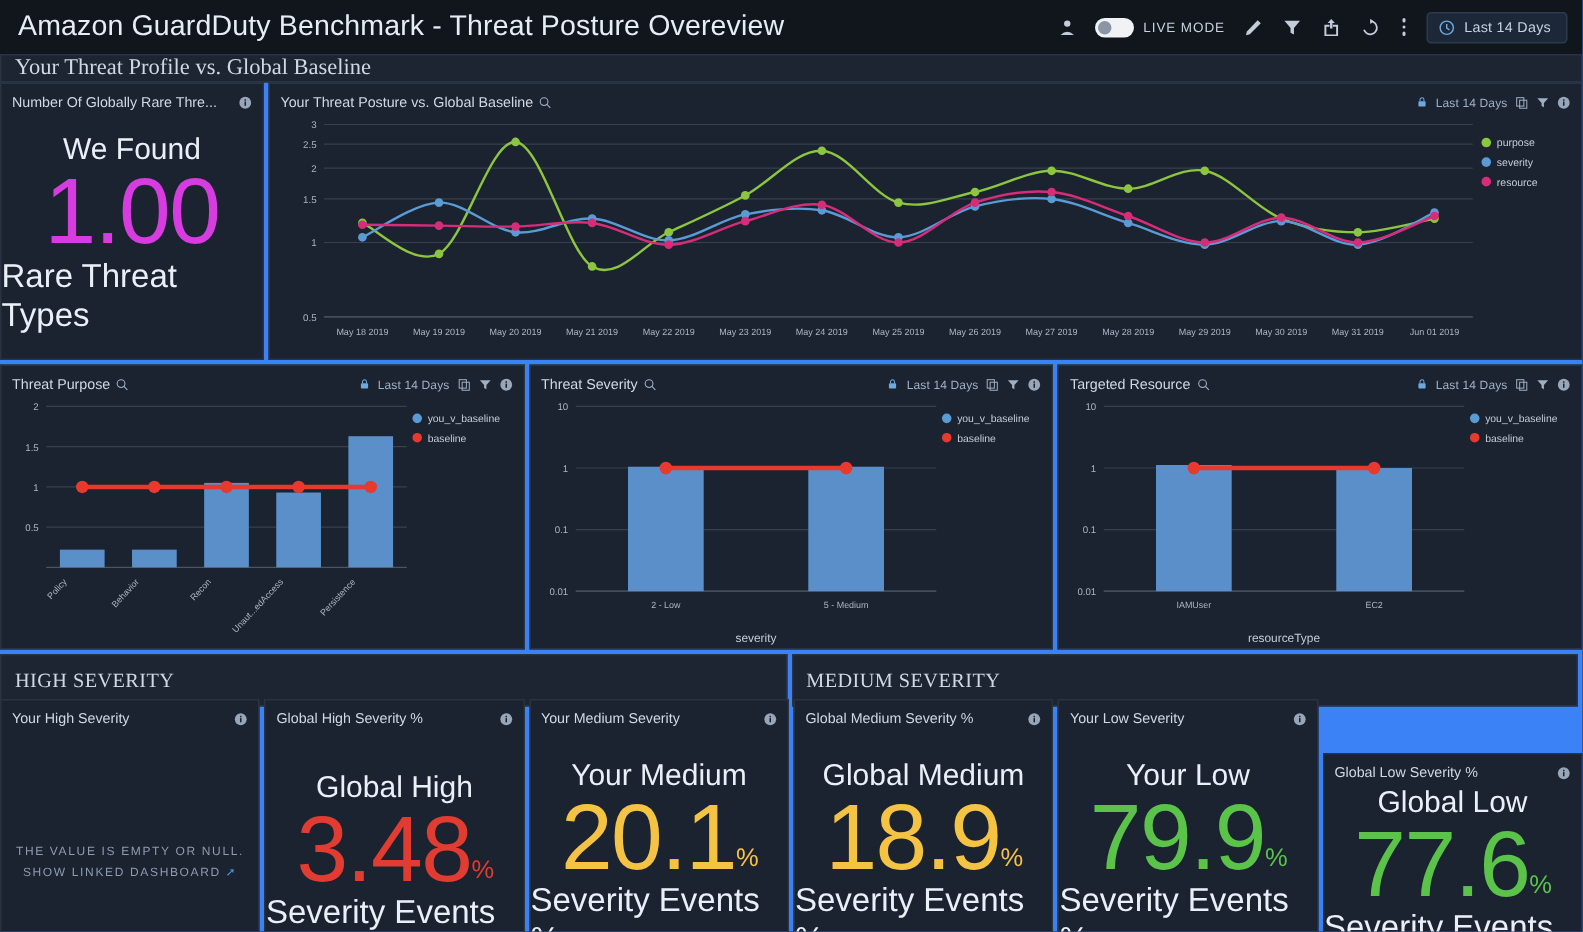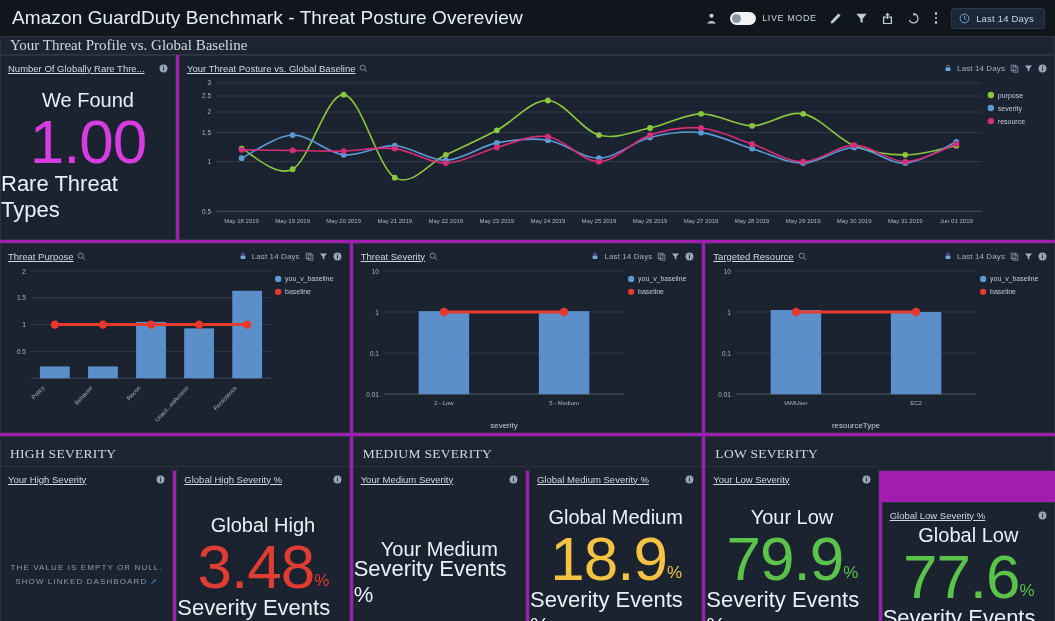--- a/index.html
+++ b/index.html
@@ -3,21 +3,21 @@
 <meta charset="utf-8">
 <style>
   * { box-sizing: border-box; margin: 0; padding: 0; }
   html, body {
     width: 1055px; height: 621px;
     background: #161b22;
     font-family: "Liberation Sans", sans-serif;
     color: #d8dee9;
     overflow: hidden;
   }
-  .app { width: 1055px; height: 621px; background: #a21caf; display: flex; flex-direction: column; }
+  .app { width: 1055px; height: 621px; background: #3b82f6; display: flex; flex-direction: column; }
 
   
   .topbar {
     height: 36px; flex: 0 0 36px;
     background: #11161d;
     display: flex; align-items: center;
     padding: 0 10px 0 12px;
     gap: 8px;
   }
   .dash-title {
@@ -56,21 +56,21 @@
 
   
   .panel {
     background: #1b2230; border: 1px solid #2a3342;
     display: flex; flex-direction: column; position: relative;
   }
   .panel-head {
     height: 18px; flex: 0 0 18px; display: flex; align-items: center;
     padding: 0 7px; gap: 4px; margin-top: 3px;
   }
-  .panel-title { font-size: 9.5px; color: #cfd8e3; white-space: nowrap; text-decoration: underline; }
+  .panel-title { font-size: 9.5px; color: #cfd8e3; white-space: nowrap; }
   .panel-head-right { margin-left: auto; display: flex; align-items: center; gap: 5px; }
   .ph-time { font-size: 8px; color: #9fb0c4; letter-spacing: .1px; }
   .ph-ico { color: #9fb0c4; display: flex; align-items: center; cursor: pointer; }
   .info-ico { color: #97a6b8; cursor: pointer; }
 
   
   .bignum { flex: 1; display: flex; flex-direction: column; align-items: center; justify-content: center; padding-bottom: 4px; }
   .bn-top { font-size: 20px; color: #eaf0f7; margin-bottom: -2px; }
   .bn-value { font-size: 62px; line-height: 1.02; font-weight: 400; letter-spacing: -1px; }
   .bn-value .suffix { font-size: 17px; vertical-align: baseline; position: relative; top: -2px; }
@@ -520,23 +520,20 @@
 
   <div class="row" style="height:27px;">
     <div class="section-bar sm" style="flex:1;">
       <span>HIGH SEVERITY</span>
     </div>
     <div class="gap"></div>
     <div class="section-bar sm" style="flex:1;">
       <span>MEDIUM SEVERITY</span>
     </div>
     <div class="gap"></div>
-    <div class="section-bar sm" style="flex:1;">
-      <span>LOW SEVERITY</span>
-    </div>
   </div>
 
   <div class="vgap"></div>
 
   <div class="row" style="flex:1;">
 
     <div class="panel" style="flex:1;">
       <div class="panel-head">
         <span class="panel-title">Your High Severity</span>
         <div class="panel-head-right">
@@ -589,20 +586,21 @@
             <svg viewBox="0 0 16 16" width="9" height="9">
                 <circle cx="8" cy="8" r="7" fill="currentColor"></circle>
                 <rect x="7.1" y="6.6" width="1.8" height="5" fill="#1b2230"></rect>
                 <rect x="7.1" y="3.9" width="1.8" height="1.8" fill="#1b2230"></rect>
               </svg>
           </span>
         </div>
       </div>
       <div class="bignum">
         <div class="bn-top">Your Medium</div>
+        <div class="bn-value" style="color:#f5c344;"><span>20.1</span><span class="suffix">%</span></div>
         <div class="bn-bottom">Severity Events %</div>
       </div>
     </div>
 
     <div class="gap"></div>
 
     <div class="panel" style="flex:1;">
       <div class="panel-head">
         <span class="panel-title">Global Medium Severity %</span>
         <div class="panel-head-right">

